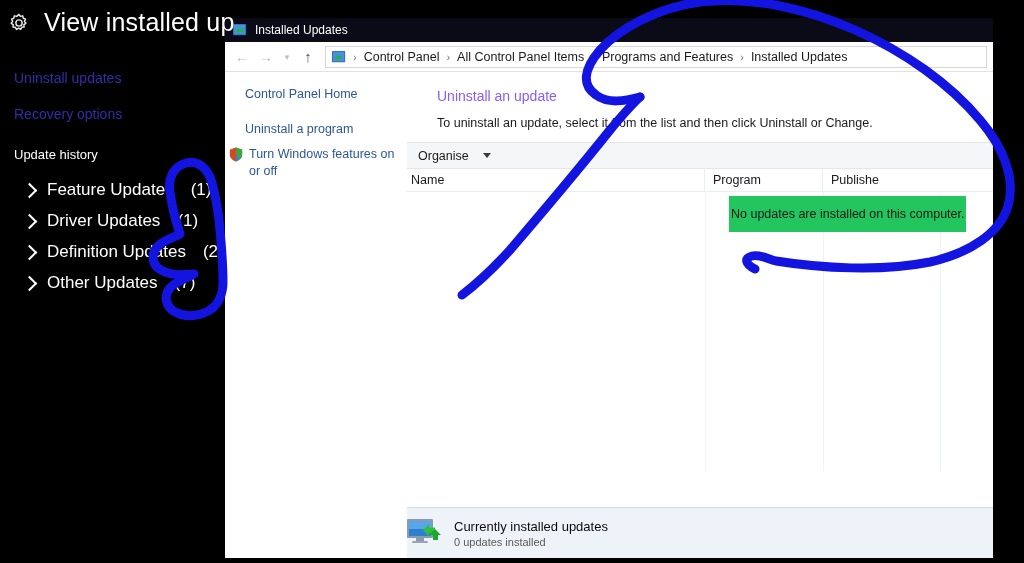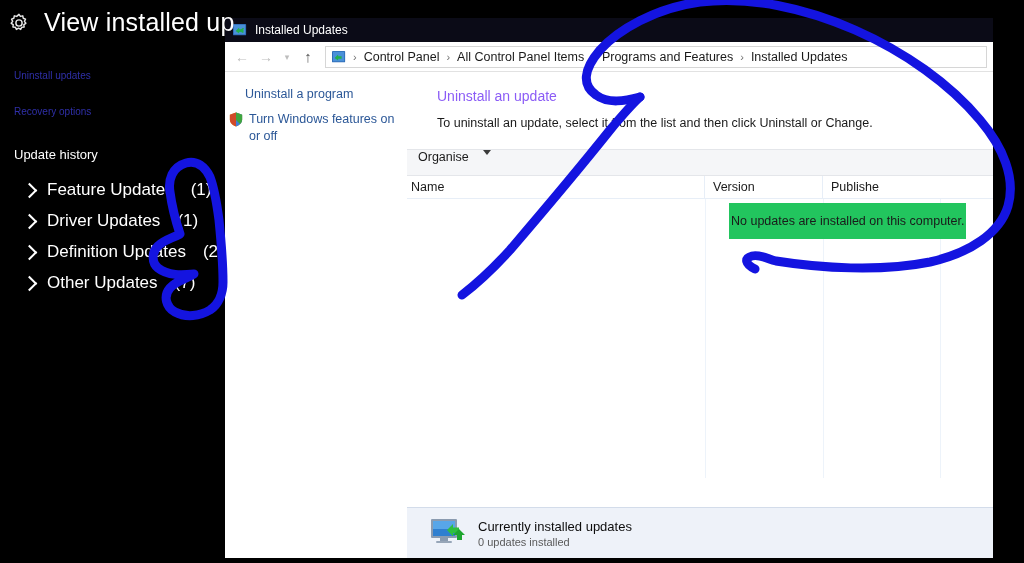--- a/index.html
+++ b/index.html
@@ -46,21 +46,21 @@
     color: #ffffff;
     font-family: "Liberation Sans", sans-serif;
     font-weight: 400;
     letter-spacing: 0.2px;
     white-space: nowrap;
   }
 
   .settings-link {
     position: absolute;
     left: 14px;
-    font-size: 10px;
+    font-size: 14px;
     color: #2f2fa8;
     font-family: "Liberation Sans", sans-serif;
     white-space: nowrap;
     z-index: 3;
   }
   .settings-link.l1 { top: 70px; }
   .settings-link.l2 { top: 106px; }
 
   .update-history-head {
     position: absolute;
@@ -214,27 +214,27 @@
     font-weight: 400;
   }
   .cp-subtext {
     font-size: 12.5px;
     color: #1a1a1a;
     padding: 12px 0 0 30px;
     font-family: "Liberation Sans", sans-serif;
   }
 
   .cp-toolbar {
-    margin-top: 19px;
+    margin-top: 12px;
     height: 27px;
     background: #f5f6f8;
     border-top: 1px solid #e4e6ea;
     border-bottom: 1px solid #e4e6ea;
     display: flex;
-    align-items: flex-start;
+    align-items: center;
     padding-left: 11px;
     gap: 14px;
   }
   .organise-label {
     font-size: 12.5px;
     color: #1a1a1a;
     font-family: "Liberation Sans", sans-serif;
   }
   .caret-down {
     width: 0; height: 0;
@@ -294,21 +294,20 @@
   .cp-statusbar {
     position: absolute;
     left: 182px;
     bottom: 0;
     width: 586px;
     height: 51px;
     background: #eef2f9;
     border-top: 1px solid #d3dcea;
     display: flex;
     align-items: center;
-    padding-left: 24px;
     gap: 13px;
   }
   .status-icon { width: 34px; height: 30px; flex: none; }
   .status-texts { display: flex; flex-direction: column; gap: 2px; }
   .status-title {
     font-size: 13px;
     color: #0d0d0d;
     font-family: "Liberation Sans", sans-serif;
   }
   .status-sub {
@@ -410,20 +409,21 @@
         <span class="crumb-sep">›</span>
         <span class="crumb">Programs and Features</span>
         <span class="crumb-sep">›</span>
         <span class="crumb">Installed Updates</span>
       </div>
     </div>
 
     <div class="cp-body">
 
       <div class="cp-sidebar">
+        <div class="cp-side-link">Control Panel Home</div>
         <div class="cp-side-link" style="margin-bottom:8px">Uninstall a program</div>
         <div class="cp-side-link with-icon">
           <svg class="shield-icon" viewBox="0 0 16 17">
             <path d="M8 0.5 L15 3 V8.5 C15 12.5 11.5 15.5 8 16.5 C4.5 15.5 1 12.5 1 8.5 V3 Z" fill="#d8a020"></path>
             <path d="M8 0.5 L8 16.5 C4.5 15.5 1 12.5 1 8.5 V3 Z" fill="#d04a2a"></path>
             <path d="M8 0.5 L15 3 V8.5 C15 12.5 11.5 15.5 8 16.5" fill="#3f7fd8"></path>
             <path d="M8 0.5 L15 3 V8.5 C15 10.5 14 12.3 12.6 13.7 L8 9 Z" fill="#3fa63f"></path>
           </svg>
           <span>Turn Windows features on or off</span>
         </div>
@@ -433,21 +433,21 @@
         <div class="cp-heading">Uninstall an update</div>
         <div class="cp-subtext">To uninstall an update, select it from the list and then click Uninstall or Change.</div>
 
         <div class="cp-toolbar">
           <span class="organise-label">Organise</span>
           <span class="caret-down"></span>
         </div>
 
         <div class="list-header">
           <div class="col-head col-name">Name</div>
-          <div class="col-head col-program">Version</div>
+          <div class="col-head col-program">Program</div>
           <div class="col-head col-publisher">Publisher</div>
         </div>
 
         <div class="list-area">
           <div class="grid-line" style="left:298px"></div>
           <div class="grid-line" style="left:416px"></div>
           <div class="grid-line" style="left:533px"></div>
           <div class="empty-msg">No updates are installed on this computer.</div>
         </div>
       </div>

